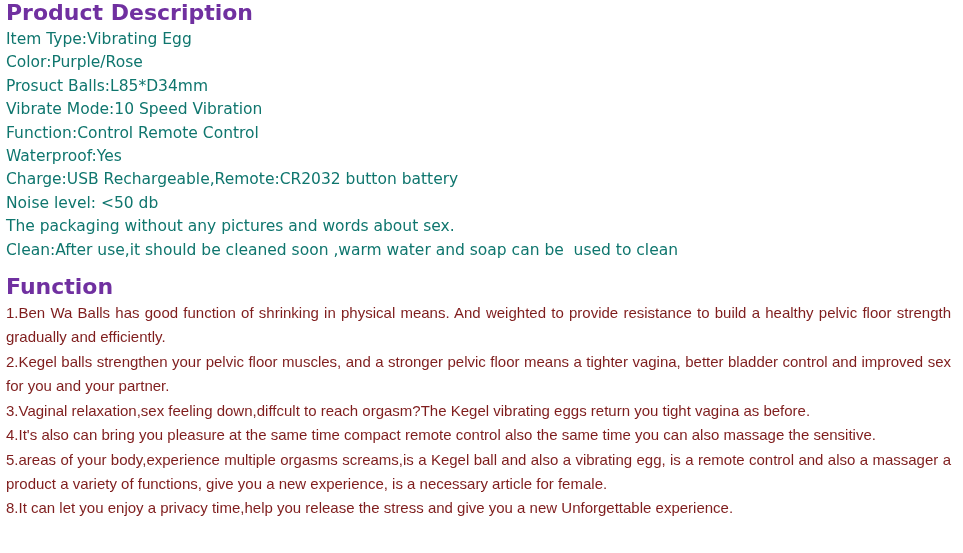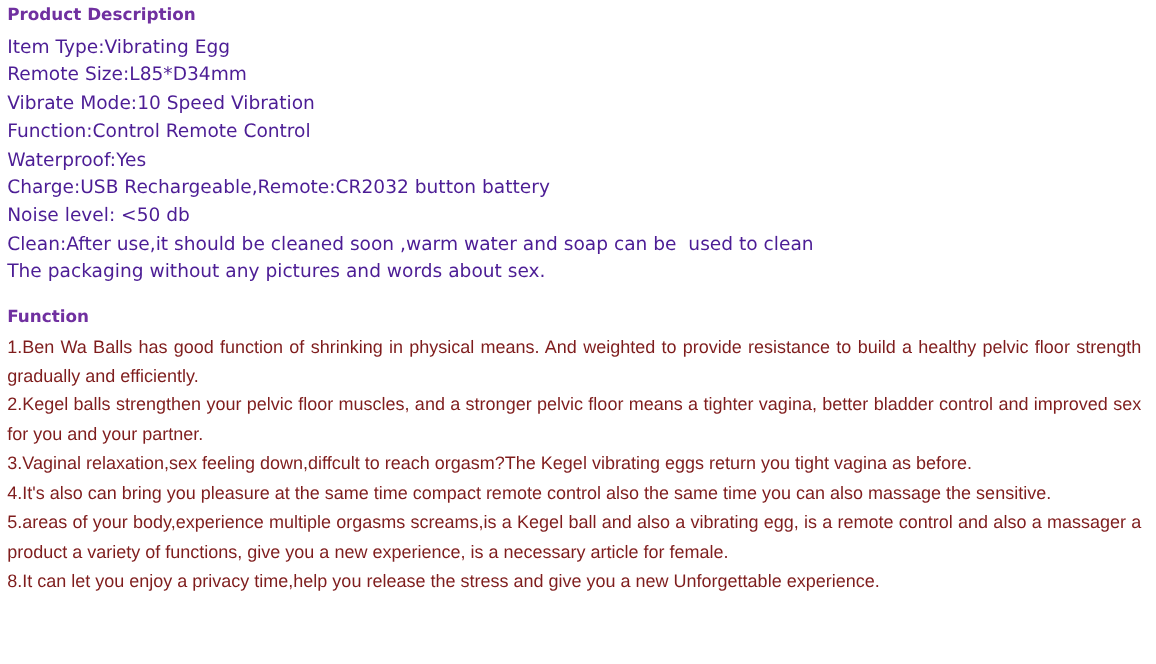--- a/index.html
+++ b/index.html
@@ -14,34 +14,34 @@
     color: #000000;
   }
   .page {
     box-sizing: border-box;
     width: 963px;
     height: 553px;
     padding: 2px 12px 0 6px;
   }
   .section-heading {
     font-family: "DejaVu Sans", "Liberation Sans", sans-serif;
-    font-size: 14px;
+    font-size: 22px;
     font-weight: bold;
     color: #7030A0;
     line-height: 22px;
     margin: 0;
   }
   .pd-heading { margin-bottom: 4px; }
   .fn-heading { margin-top: 14px; margin-bottom: 3px; }
   .spec-line {
     font-family: "DejaVu Sans", "Liberation Sans", sans-serif;
     font-size: 15.5px;
     font-weight: 500;
     line-height: 23.4px;
-    color: #4c1d95;
+    color: #0f766e;
     white-space: pre;
   }
   .func-item {
     font-family: "Liberation Sans", "DejaVu Sans", sans-serif;
     font-size: 15px;
     font-weight: 400;
     line-height: 24.4px;
     color: #7f1d1d;
     margin: 0;
     text-align: justify;
@@ -50,28 +50,29 @@
 </style>
 </head>
 <body>
 
 <div class="page">
 
   <h1 class="section-heading pd-heading">Product Description</h1>
 
   <div>
     <div class="spec-line">Item Type:Vibrating Egg</div>
-    <div class="spec-line">Remote Size:L85*D34mm</div>
+    <div class="spec-line">Color:Purple/Rose</div>
+    <div class="spec-line">Prosuct Balls:L85*D34mm</div>
     <div class="spec-line">Vibrate Mode:10 Speed Vibration</div>
     <div class="spec-line">Function:Control Remote Control</div>
     <div class="spec-line">Waterproof:Yes</div>
     <div class="spec-line">Charge:USB Rechargeable,Remote:CR2032 button battery</div>
     <div class="spec-line">Noise level: &lt;50 db</div>
+    <div class="spec-line">The packaging without any pictures and words about sex.</div>
     <div class="spec-line">Clean:After use,it should be cleaned soon ,warm water and soap can be  used to clean</div>
-    <div class="spec-line">The packaging without any pictures and words about sex.</div>
   </div>
 
   <h2 class="section-heading fn-heading">Function</h2>
 
   <div>
     <p class="func-item">1.Ben Wa Balls has good function of shrinking in physical means. And weighted to provide resistance to build a healthy pelvic floor strength gradually and efficiently.</p>
     <p class="func-item">2.Kegel balls strengthen your pelvic floor muscles, and a stronger pelvic floor means a tighter vagina, better bladder control and improved sex for you and your partner.</p>
     <p class="func-item">3.Vaginal relaxation,sex feeling down,diffcult to reach orgasm?The Kegel vibrating eggs return you tight vagina as before.</p>
     <p class="func-item">4.It's also can bring you pleasure at the same time compact remote control also the same time you can also massage the sensitive.</p>
     <p class="func-item">5.areas of your body,experience multiple orgasms screams,is a Kegel ball and also a vibrating egg, is a remote control and also a massager a product a variety of functions, give you a new experience, is a necessary article for female.</p>

